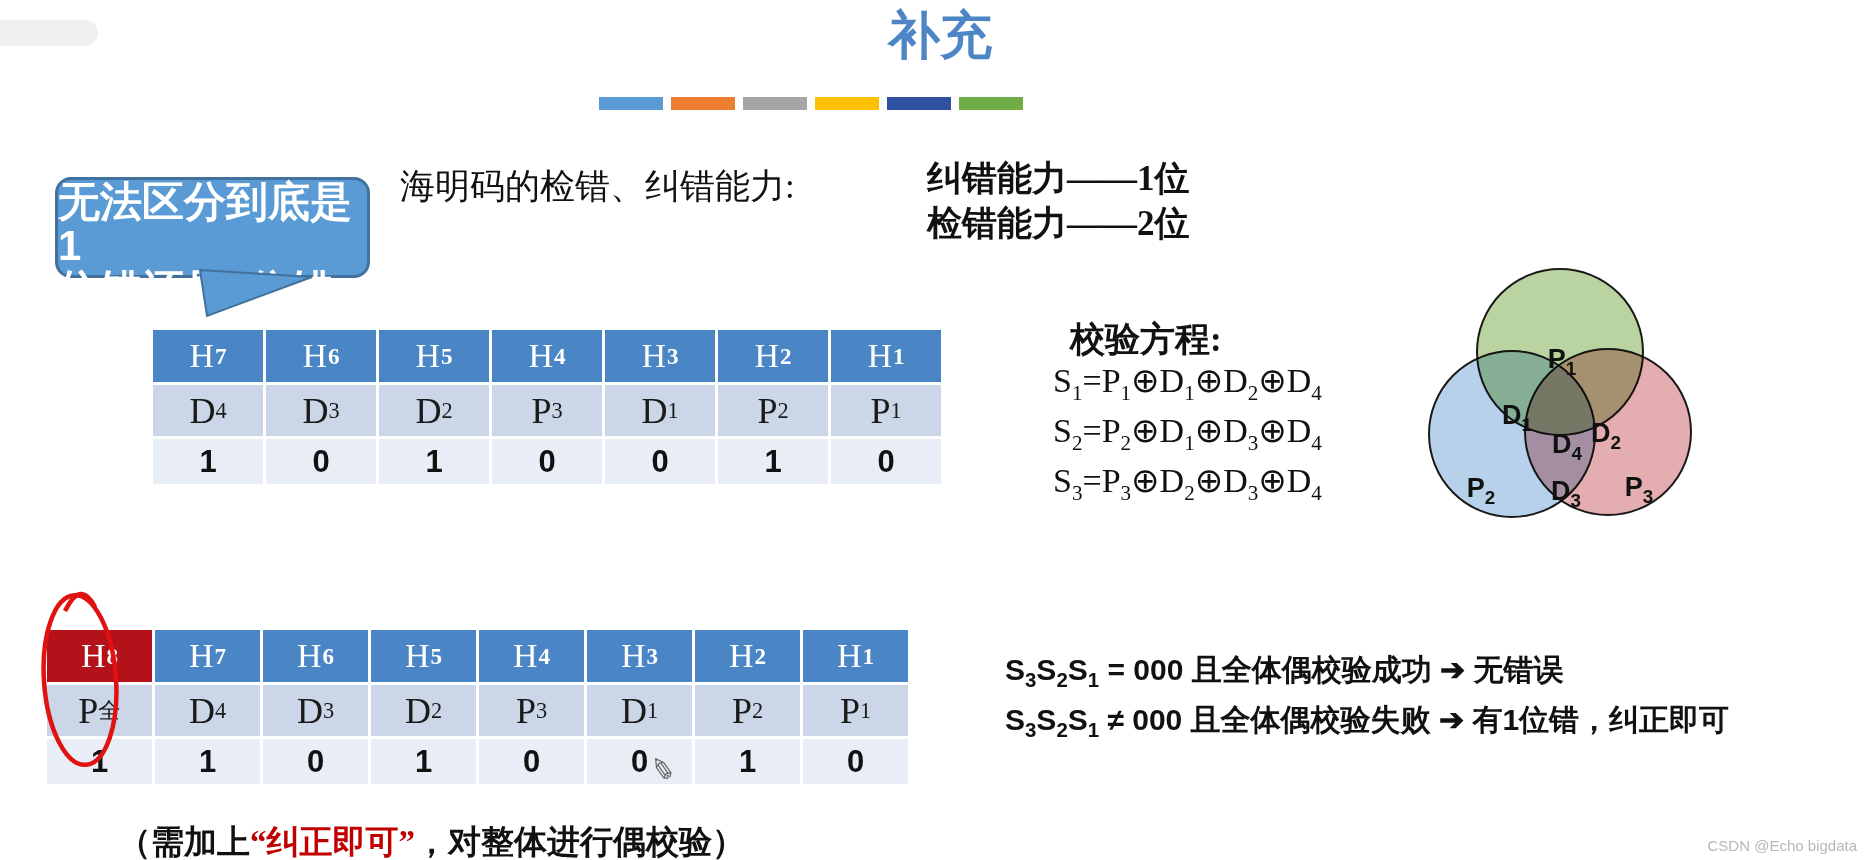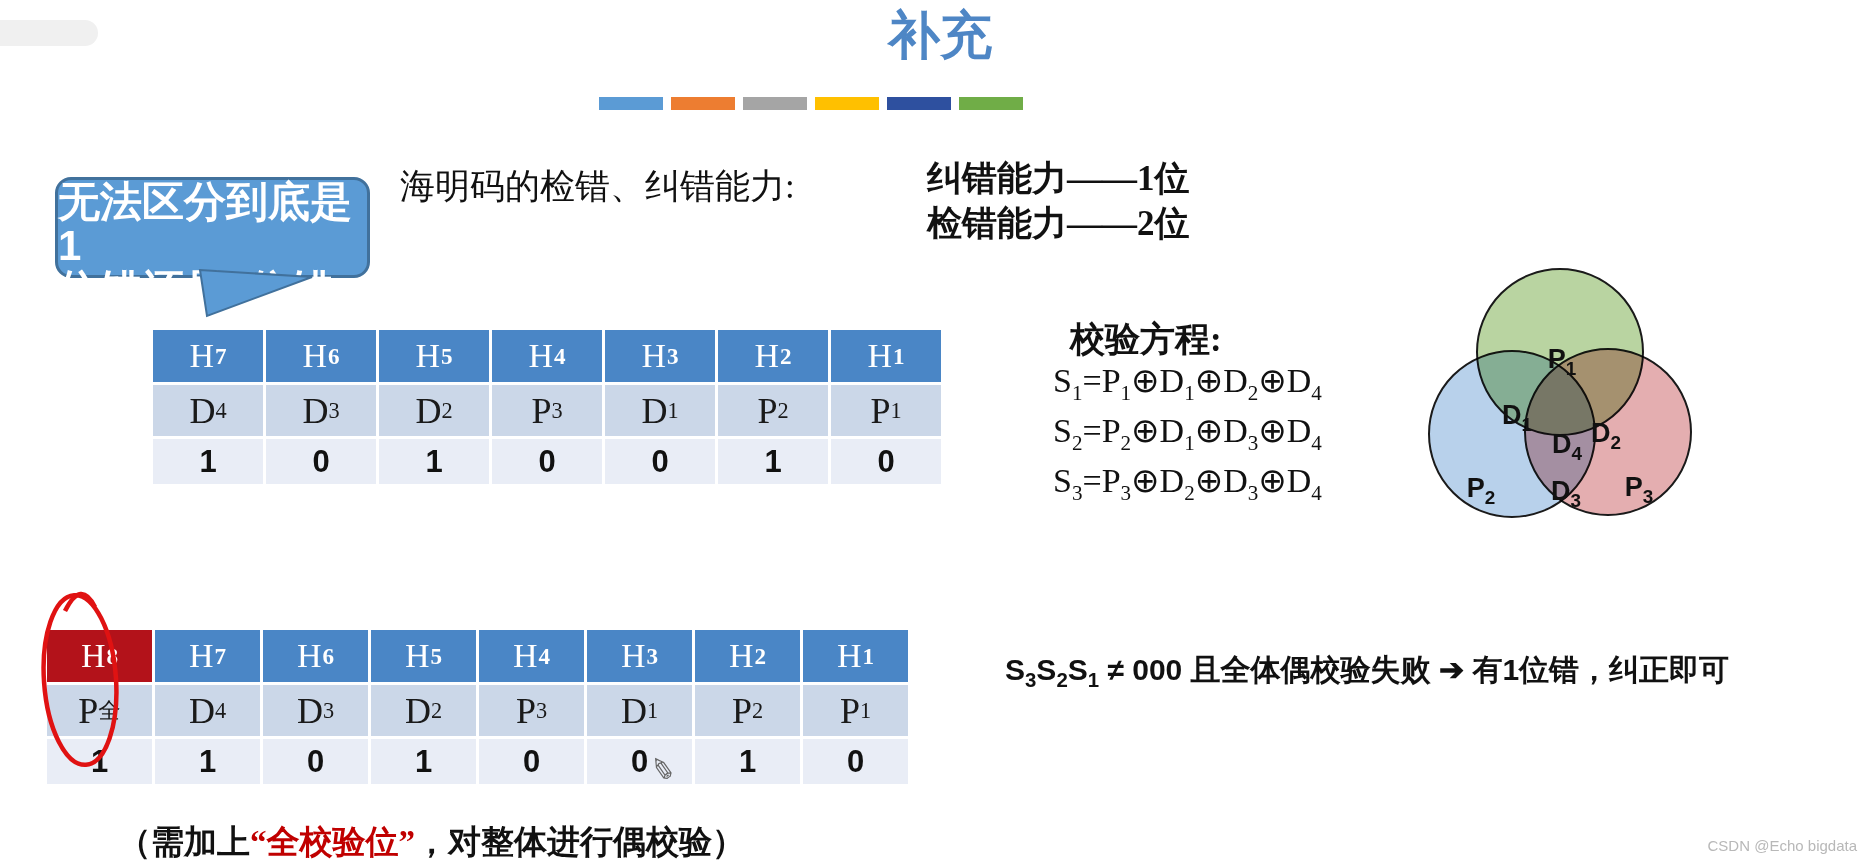--- a/index.html
+++ b/index.html
@@ -265,24 +265,25 @@
         <div class="cell">0</div>
       </div>
   </div>
 
   <svg class="annot" viewBox="0 0 95 190">
     <ellipse cx="45" cy="95" rx="36" ry="85" fill="none" stroke-width="4.5" transform="rotate(-4 45 95)" style="stroke: rgb(224, 18, 18);"></ellipse>
     <path d="M30,26 Q46,-6 60,22" fill="none" stroke-width="4.5" style="stroke: rgb(224, 18, 18);"></path>
   </svg>
 
   <div class="rules">
+    <div class="rule"><span>S</span><sub>3</sub><span>S</span><sub>2</sub><span>S</span><sub>1</sub><span> = 000 且全体偶校验成功 ➔ 无错误</span></div>
     <div class="rule"><span>S</span><sub>3</sub><span>S</span><sub>2</sub><span>S</span><sub>1</sub><span> ≠ 000 且全体偶校验失败 ➔ 有1位错，纠正即可</span></div>
   </div>
 
   <div class="note">
-    <span>（需加上</span><span style="color: rgb(192, 0, 0);">“全校验位”</span><span>，对整体进行偶校验）</span>
+    <span>（需加上</span><span style="color: rgb(192, 0, 0);">“纠正即可”</span><span>，对整体进行偶校验）</span>
   </div>
 
   <div class="pencil">✎</div>
 
   <div class="watermark">CSDN @Echo bigdata</div>
 
 </div>
 
 </body></html>

